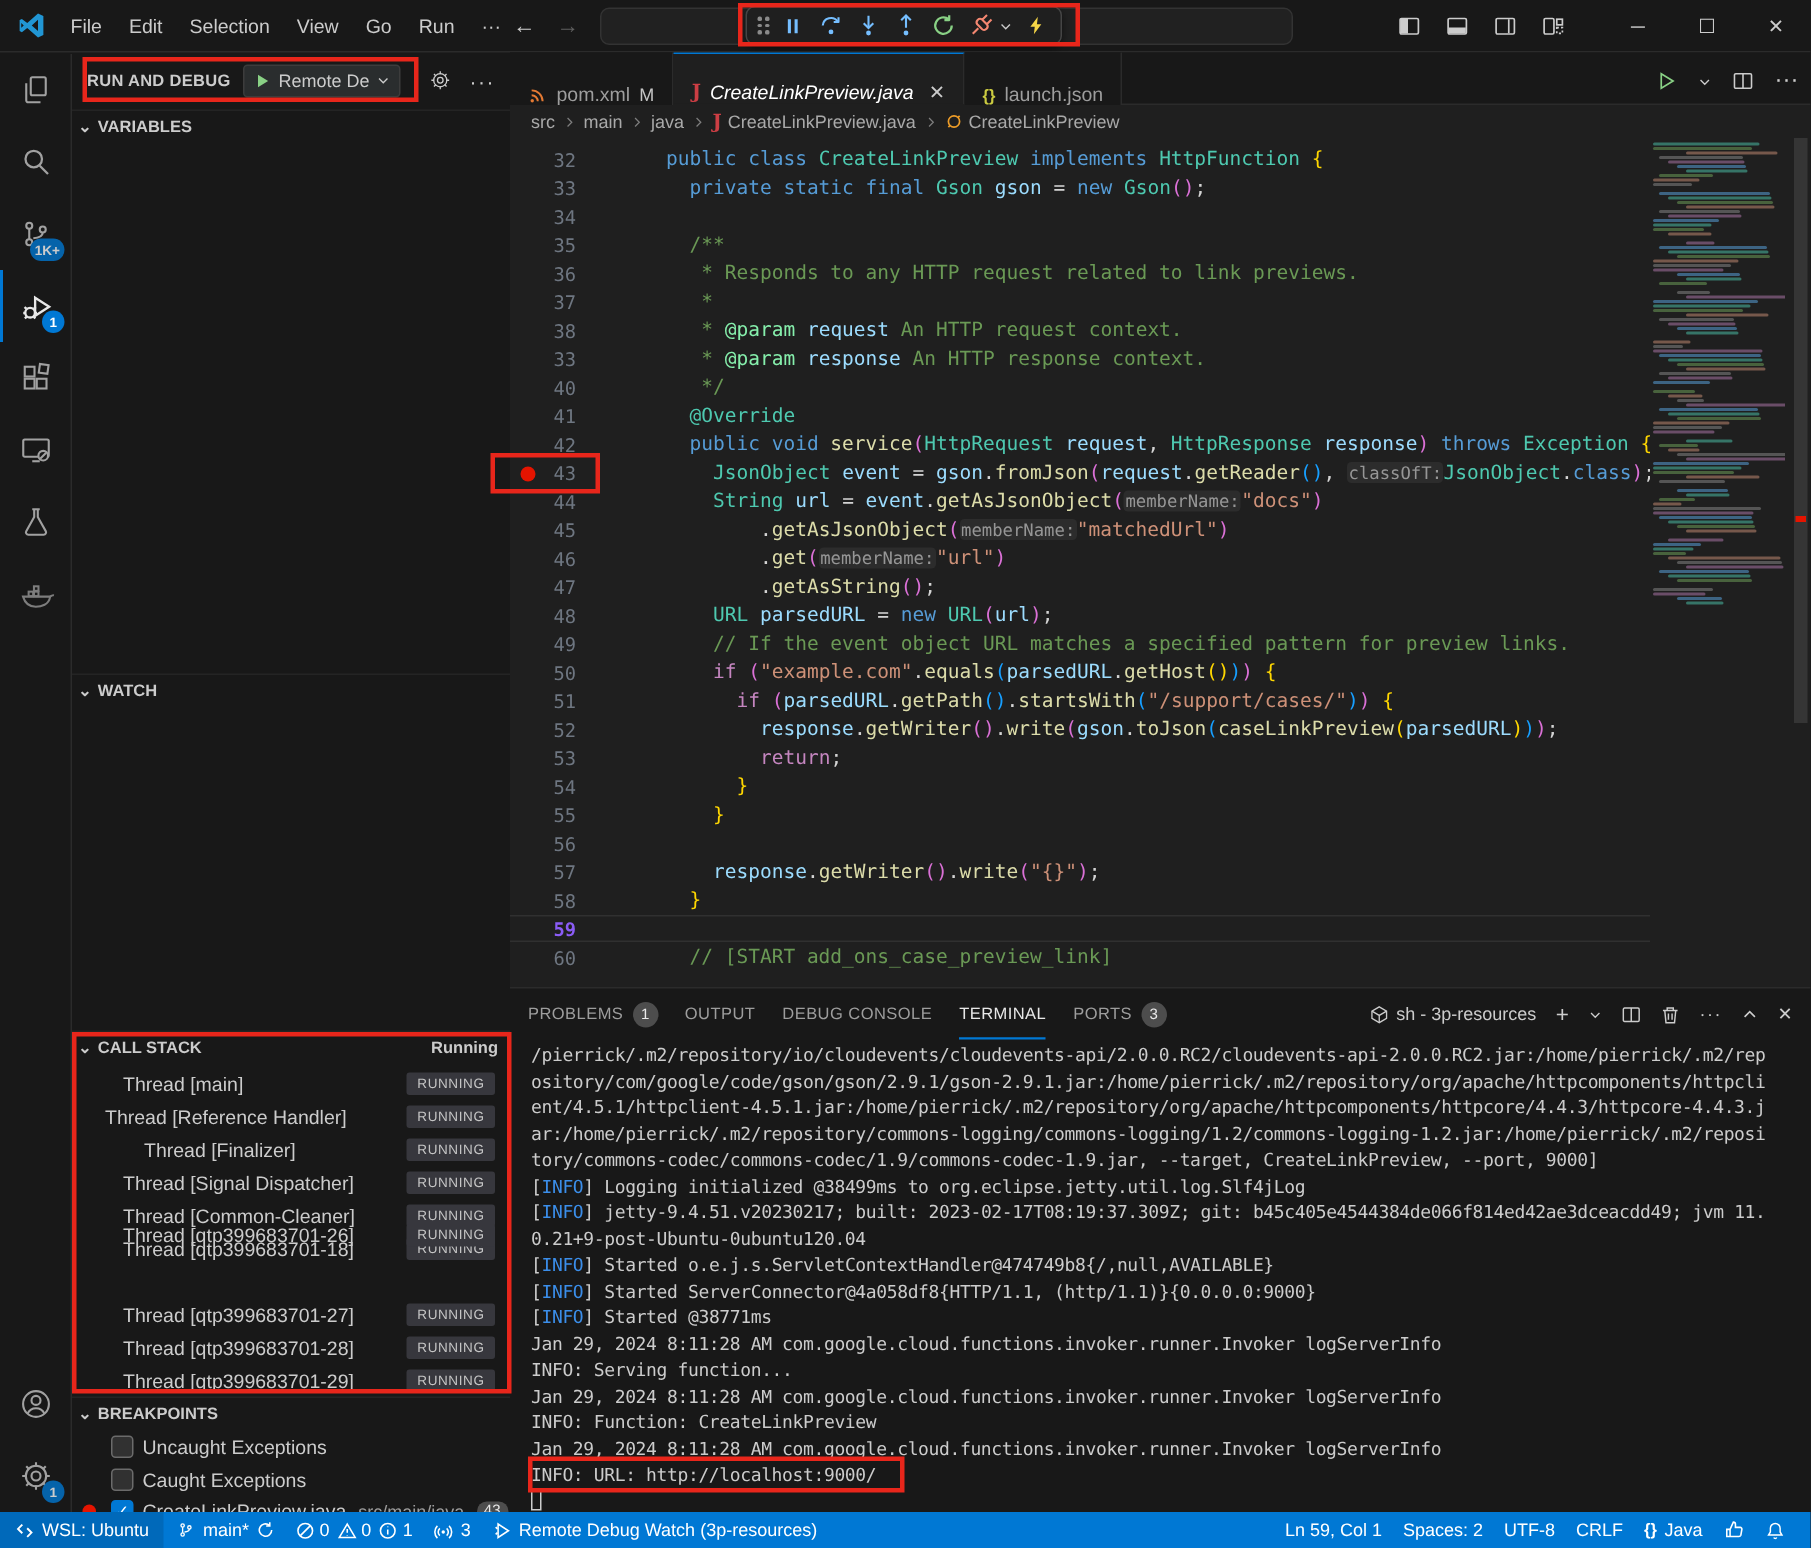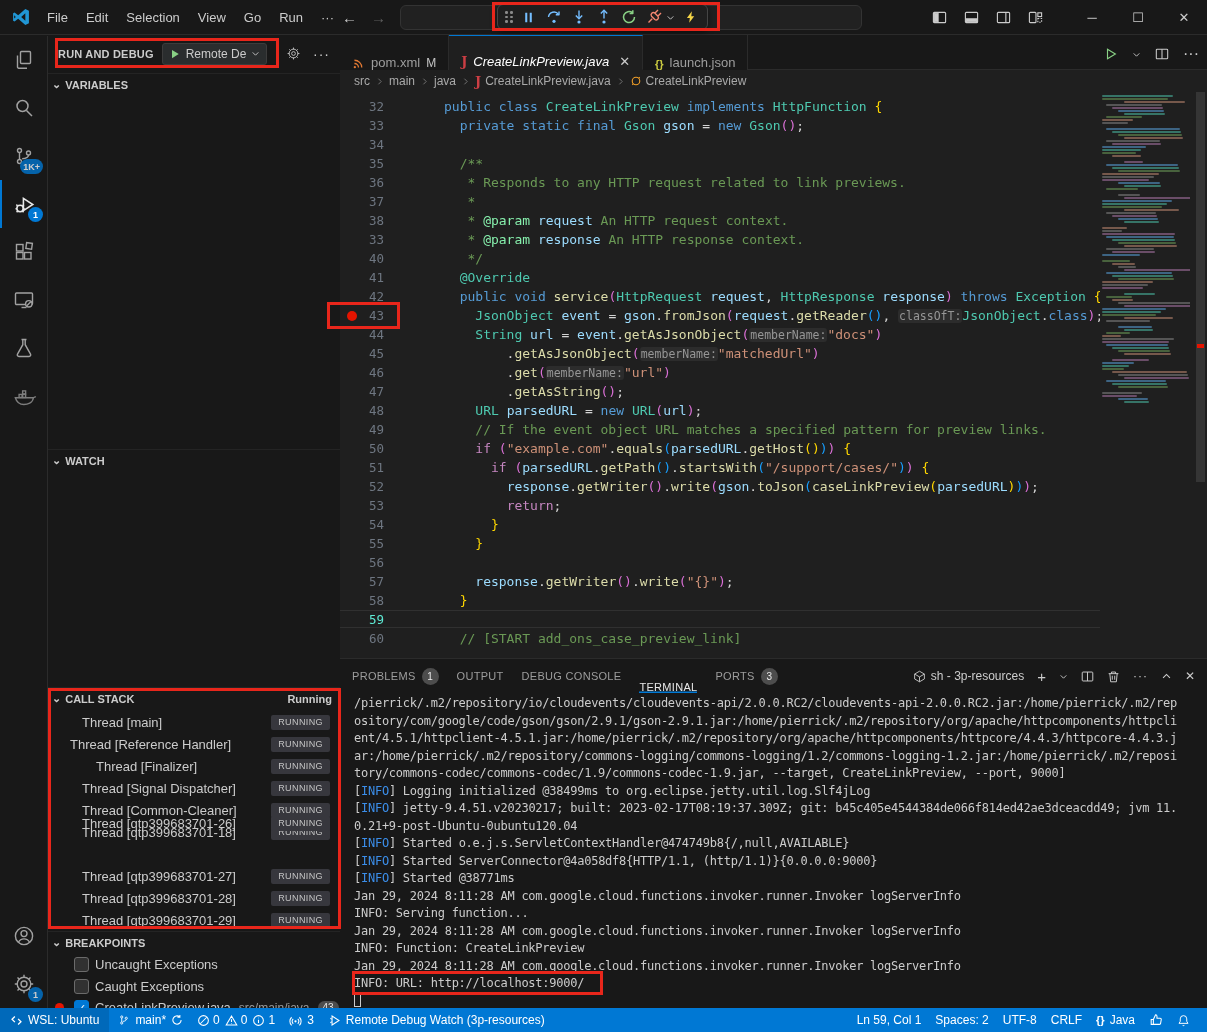--- a/index.html
+++ b/index.html
@@ -70,41 +70,41 @@
   .tab .close { font-size:13px; color:#cccccc; margin-left:4px; }
   .tab-label.italic { font-style:italic; }
   .editor-actions { position:absolute; right:8px; top:5px; height:26px; display:flex; align-items:center; gap:14px; }
   .breadcrumbs { position:absolute; left:0; top:34px; width:100%; height:22px; background:#1f1f1f; display:flex;
     align-items:center; gap:3px; padding:0 14px; font-size:12px; color:#a9a9a9; }
   .crumb { display:flex; align-items:center; gap:4px; }
   .crumb-sep { color:#6e6e6e; margin:0 2px; }
   .code { position:absolute; left:0; top:56px; width:100%; height:566px; padding-top:5px;
     font-family:"DejaVu Sans Mono", monospace; font-size:13px; }
   .code-line { position:relative; height:19px; line-height:19px; white-space:pre; display:flex; }
-  .code-line.current .ln { color:#5eead4; }
+  .code-line.current .ln { color:#8b5cf6;font-weight:bold; }
   .cl-border { position:absolute; left:0; right:17px; top:0; height:18px; border-top:1px solid #303030; border-bottom:1px solid #303030; }
   .ln { width:60px; flex:none; text-align:right; padding-right:16px; color:#6e7681; font-size:12.5px; }
   .bp-dot { position:absolute; left:7px; top:5px; width:10px; height:10px; border-radius:50%; background:#e51400; }
   .lc { flex:1; overflow:hidden;margin-left:44px; }
   .tk-kw{color:#569cd6} .tk-ctrl{color:#c586c0} .tk-type{color:#4ec9b0} .tk-fn{color:#dcdcaa}
   .tk-var{color:#9cdcfe} .tk-str{color:#ce9178} .tk-com{color:#6a9955} .tk-ckw{color:#86efac}
   .tk-cvar{color:#9cdcfe} .tk-txt{color:#d4d4d4} .tk-b1{color:#ffd700} .tk-b2{color:#da70d6}
   .tk-b3{color:#179fff} .tk-ann{color:#4ec9b0}
   .tk-inlay{color:#969696; background:#2c2c2c; border-radius:3px; font-size:11.5px; padding:0 1px;}
   .minimap { position:absolute; right:17px; top:56px; width:90px; height:566px; background:#1f1f1f; overflow:hidden; }
   .mm-row { height:2px; margin-bottom:1px; border-radius:1px; }
   .scrollbar-v { position:absolute; right:0; top:56px; width:17px; height:566px; }
   .sb-thumb { position:absolute; right:2px; top:0; width:9px; height:390px; background:rgba(121,121,121,.25); }
   .ruler-bp { position:absolute; right:3px; top:252px; width:7px; height:4px; background:#e51400; }
 
   
   .panel { position:absolute; left:340px; top:658px; width:867px; height:350px; background:#181818; border-top:1px solid #2b2b2b; }
   .panel-tabs { position:absolute; left:0; top:0; width:100%; height:34px; display:flex; align-items:center; padding:0 12px; gap:18px; }
   .ptab { display:flex; align-items:center; gap:6px; font-size:11px; letter-spacing:.3px; color:#9d9d9d; height:34px; }
-  .ptab.active { color:#e7e7e7; box-shadow:inset 0 -1.5px 0 #0078d4;align-items:flex-end; }
+  .ptab.active { color:#e7e7e7; box-shadow:inset 0 -1.5px 0 #0078d4; }
   .pbadge { background:#4d4d4d; color:#eaeaea; font-size:10px; width:17px; height:17px; border-radius:50%;
     display:flex; align-items:center; justify-content:center; letter-spacing:0; }
   .panel-actions { margin-left:auto; display:flex; align-items:center; gap:13px; color:#cccccc; font-size:12px; }
   .pa-label { display:flex; align-items:center; gap:5px; }
   .terminal { position:absolute; left:14px; top:36px; width:845px; height:314px;
     font-family:"DejaVu Sans Mono", monospace; font-size:12px; letter-spacing:-0.25px; color:#cccccc; }
   .t-line { height:17.5px; line-height:17.5px; white-space:pre; overflow:hidden; }
   .tm-info { color:#3b8eea; }
   .t-cursor { display:inline-block; width:7px; height:14px; border:1px solid #cccccc; vertical-align:-2px; }
 

